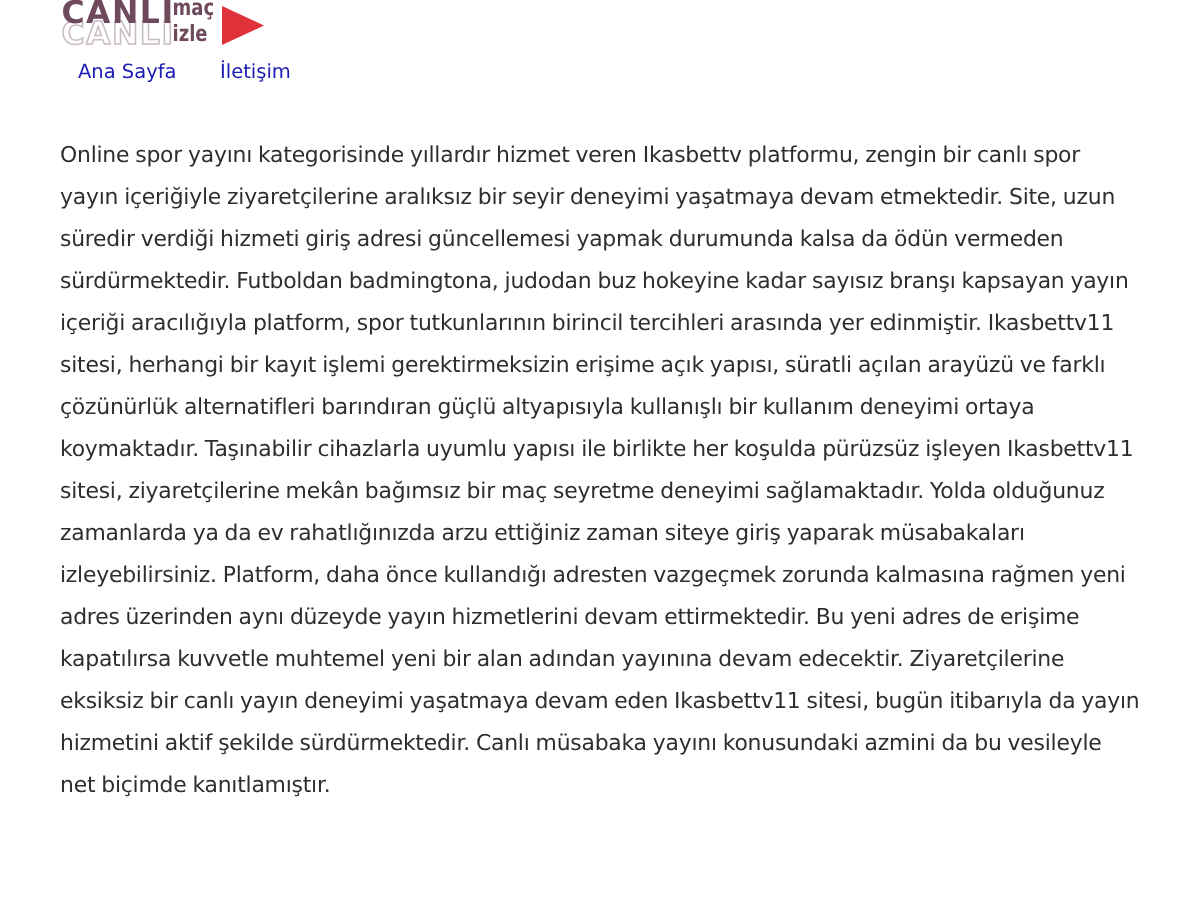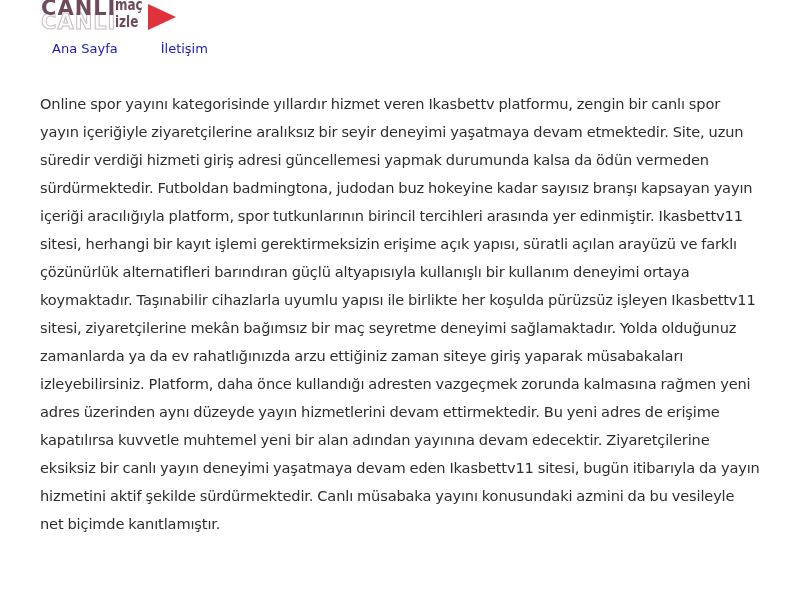--- a/index.html
+++ b/index.html
@@ -82,21 +82,21 @@
       height: 0;
       border-top: 13px solid transparent;
       border-bottom: 13px solid transparent;
       border-left: 28px solid #e0323a;
     }
     .nav {
       position: absolute;
       top: 41px;
       left: 52px;
       display: flex;
-      gap: 43px;
+      gap: 29px;
     }
     .nav a {
       font-family: "DejaVu Sans", sans-serif;
       font-size: 13px;
       color: #1a1ab4;
       text-decoration: none;
       cursor: pointer;
     }
     .main {
       padding: 0 40px;

